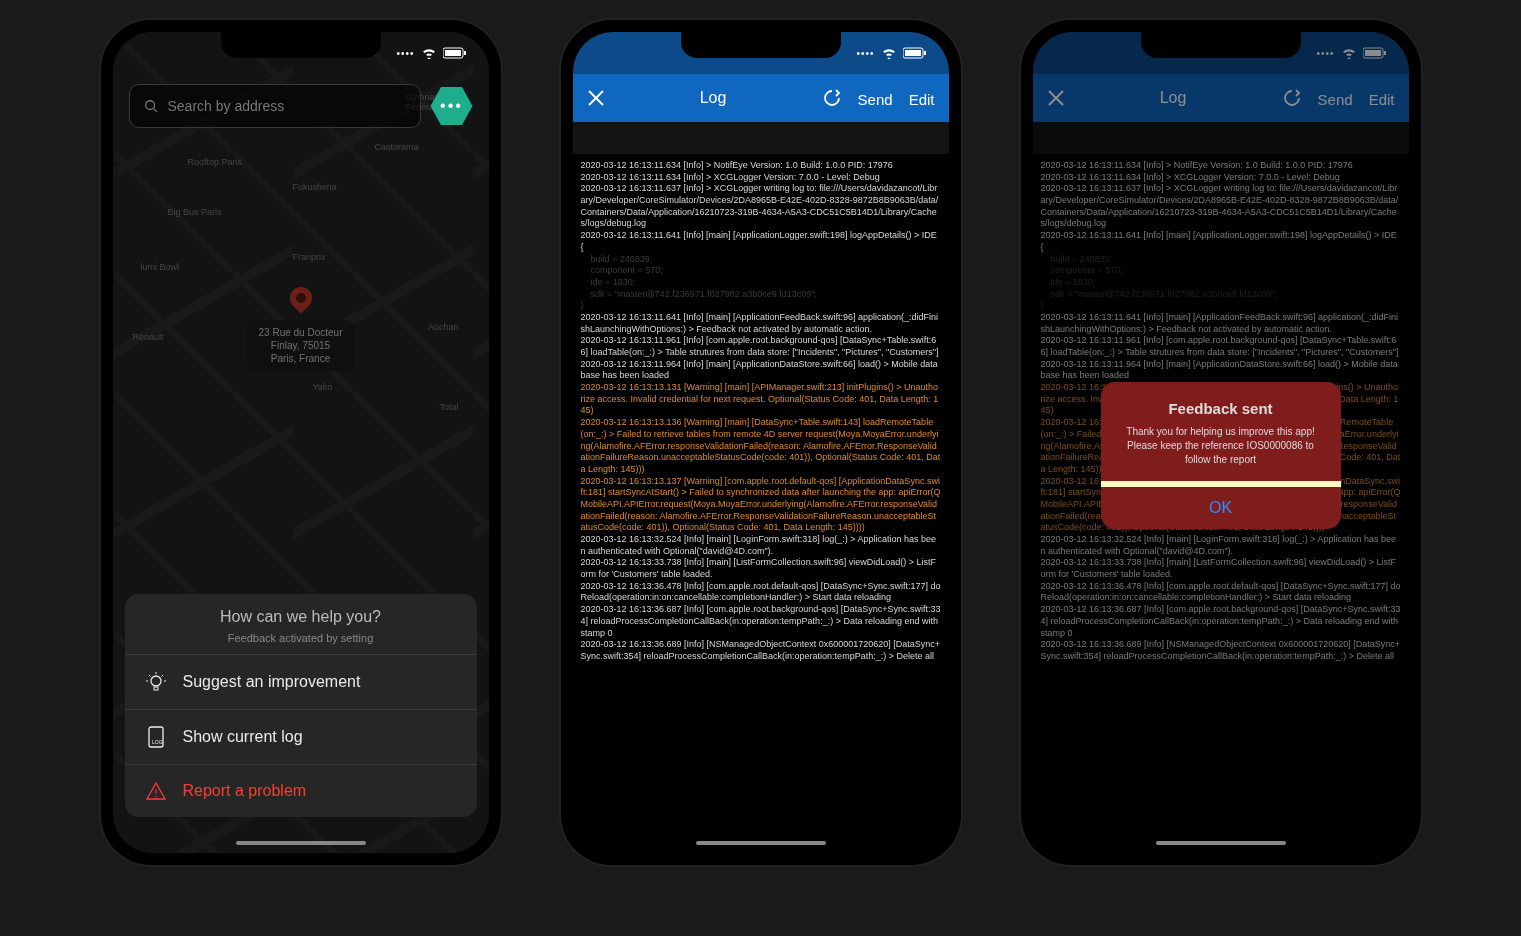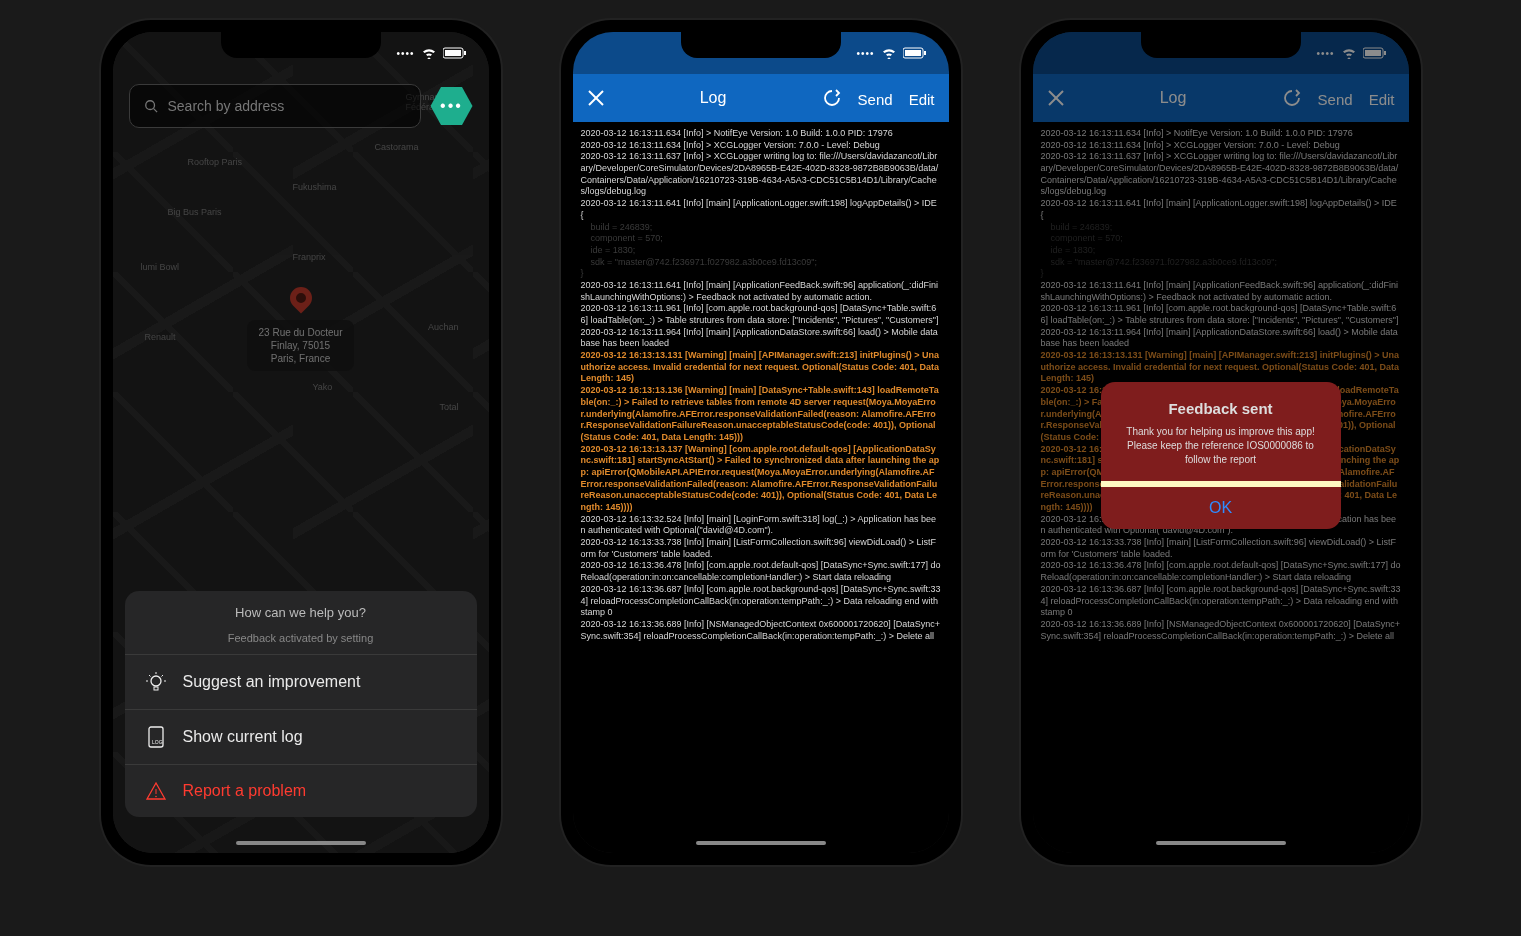--- a/index.html
+++ b/index.html
@@ -171,21 +171,21 @@
     background: #262627;
     border-radius: 14px;
     overflow: hidden;
     margin-bottom: 10px;
   }
   .help-header {
     text-align: center;
     padding: 14px 10px 10px;
     border-bottom: 1px solid #3a3a3a;
   }
-  .help-title { color: #bbb; font-size: 13px; margin-bottom: 12px; }
+  .help-title { color: #bbb; font-size: 16px; margin-bottom: 6px; }
   .help-sub { color: #888; font-size: 11px; }
   .help-item {
     display: flex;
     align-items: center;
     gap: 16px;
     padding: 16px 20px;
     border-bottom: 1px solid #3a3a3a;
     color: #eaeaea;
     font-size: 16px;
   }
@@ -220,24 +220,25 @@
   .log-body {
     flex: 1;
     background: #000;
     color: #d8d8d8;
     font-size: 9px;
     line-height: 1.3;
     padding: 6px 8px 30px;
     overflow: hidden;
     white-space: pre-wrap;
     word-break: break-all;
+    margin-top: 32px;
   }
   .log-line { margin-bottom: 0px; }
   .log-dim { color: #3a3a3a; }
-  .log-warn { color: #e08a2c; font-weight: bold; }
+  .log-warn { color: #e08a2c; }
 
   .modal {
     position: absolute;
     top: 350px;
     left: 50%;
     transform: translateX(-50%);
     width: 240px;
     background: #7f1d1d;
     border-radius: 14px;
     z-index: 60;
@@ -271,21 +272,21 @@
     <div class="map-bg"></div>
     <div class="map-roads"></div>
     <div class="map-label" style="top:60px;right:40px">Gymnase<br>Fédération</div>
     <div class="map-label" style="top:110px;right:70px">Castorama</div>
     <div class="map-label" style="top:125px;left:75px">Rooftop Paris</div>
     <div class="map-label" style="top:150px;left:180px">Fukushima</div>
     <div class="map-label" style="top:175px;left:55px">Big Bus Paris</div>
     <div class="map-label" style="top:220px;left:180px">Franprix</div>
     <div class="map-label" style="top:230px;left:28px">lumi Bowl</div>
     <div class="map-label" style="top:290px;right:30px">Auchan</div>
-    <div class="map-label" style="top:300px;left:32px">Renault</div>
+    <div class="map-label" style="top:300px;left:20px">Renault</div>
     <div class="map-label" style="top:350px;left:200px">Yako</div>
     <div class="map-label" style="top:370px;right:30px">Total</div>
 
     <div class="status-bar">
       <span class="dots">••••</span>
       <span>
         <svg width="16" height="12" viewBox="0 0 16 12">
             <path fill="#fff" d="M8 10.5a1.5 1.5 0 100 3 1.5 1.5 0 000-3zm-3-3l1.5 1.5a3 3 0 013 0L11 7.5a5 5 0 00-6 0zm-3-3L3.5 6a8 8 0 019 0L14 4.5a10 10 0 00-12 0z"></path>
           </svg>
       </span>

